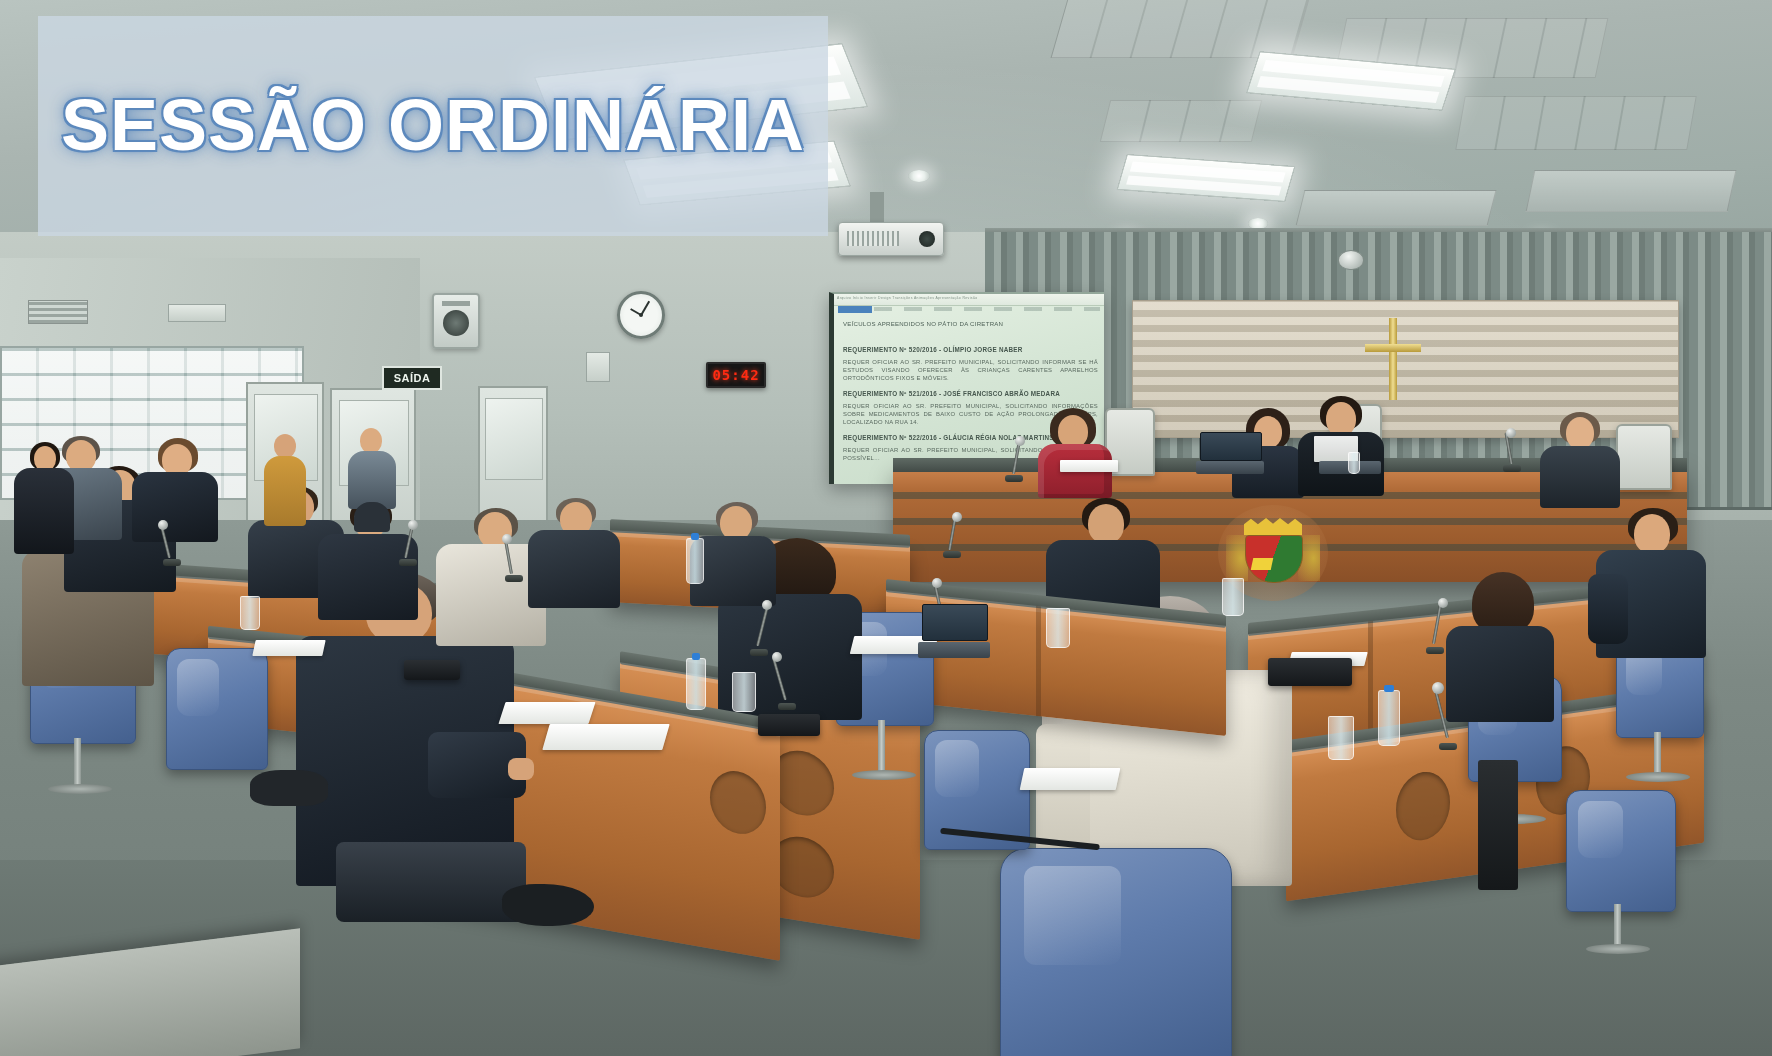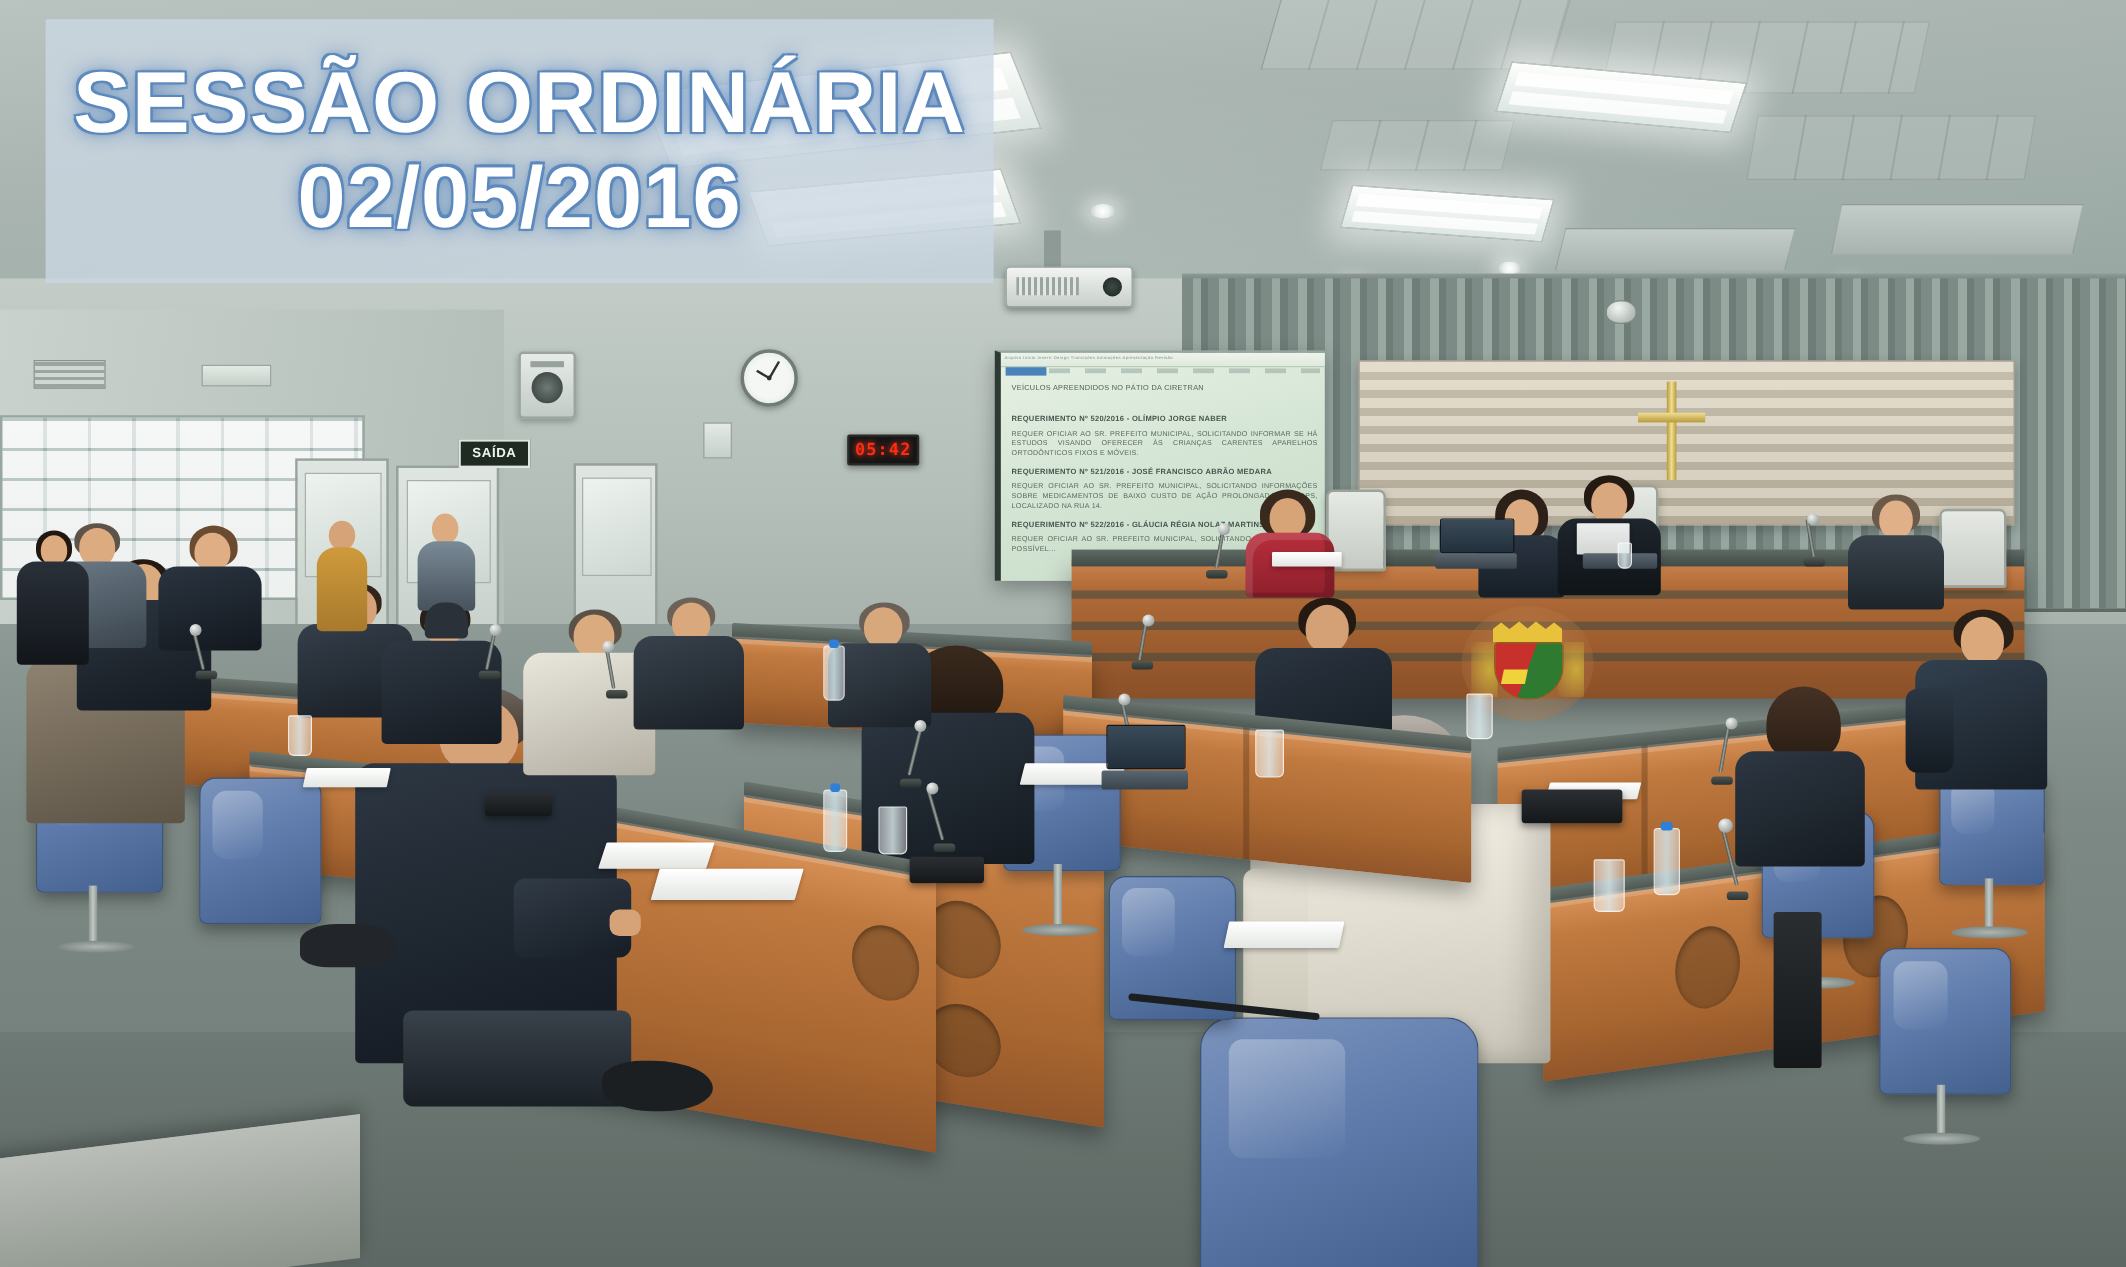--- a/index.html
+++ b/index.html
@@ -665,16 +665,15 @@
   <div class="folder" style="left:404px;top:660px;width:56px;height:20px;"></div>
   <div class="folder" style="left:758px;top:714px;width:62px;height:22px;"></div>
 
   <div class="abs" style="left:940px;top:836px;width:160px;height:6px;background:#1b1f22;border-radius:4px;transform:rotate(6deg);"></div>
   <div class="abs" style="left:1478px;top:760px;width:40px;height:130px;background:linear-gradient(180deg,#2a2e31,#15181a);border-radius:3px;"></div>
 
   <div class="abs" style="left:-20px;top:948px;width:320px;height:120px;background:linear-gradient(180deg,#b9bfb8,#8e958d);transform:skewY(-7deg);box-shadow:0 -6px 14px rgba(0,0,0,.25);"></div>
 
   <div id="banner" class="abs">
     <div class="t">SESSÃO ORDINÁRIA</div>
-    <div class="t d">02/05/2016</div>
   </div>
 
 </div>
 
 </body></html>

